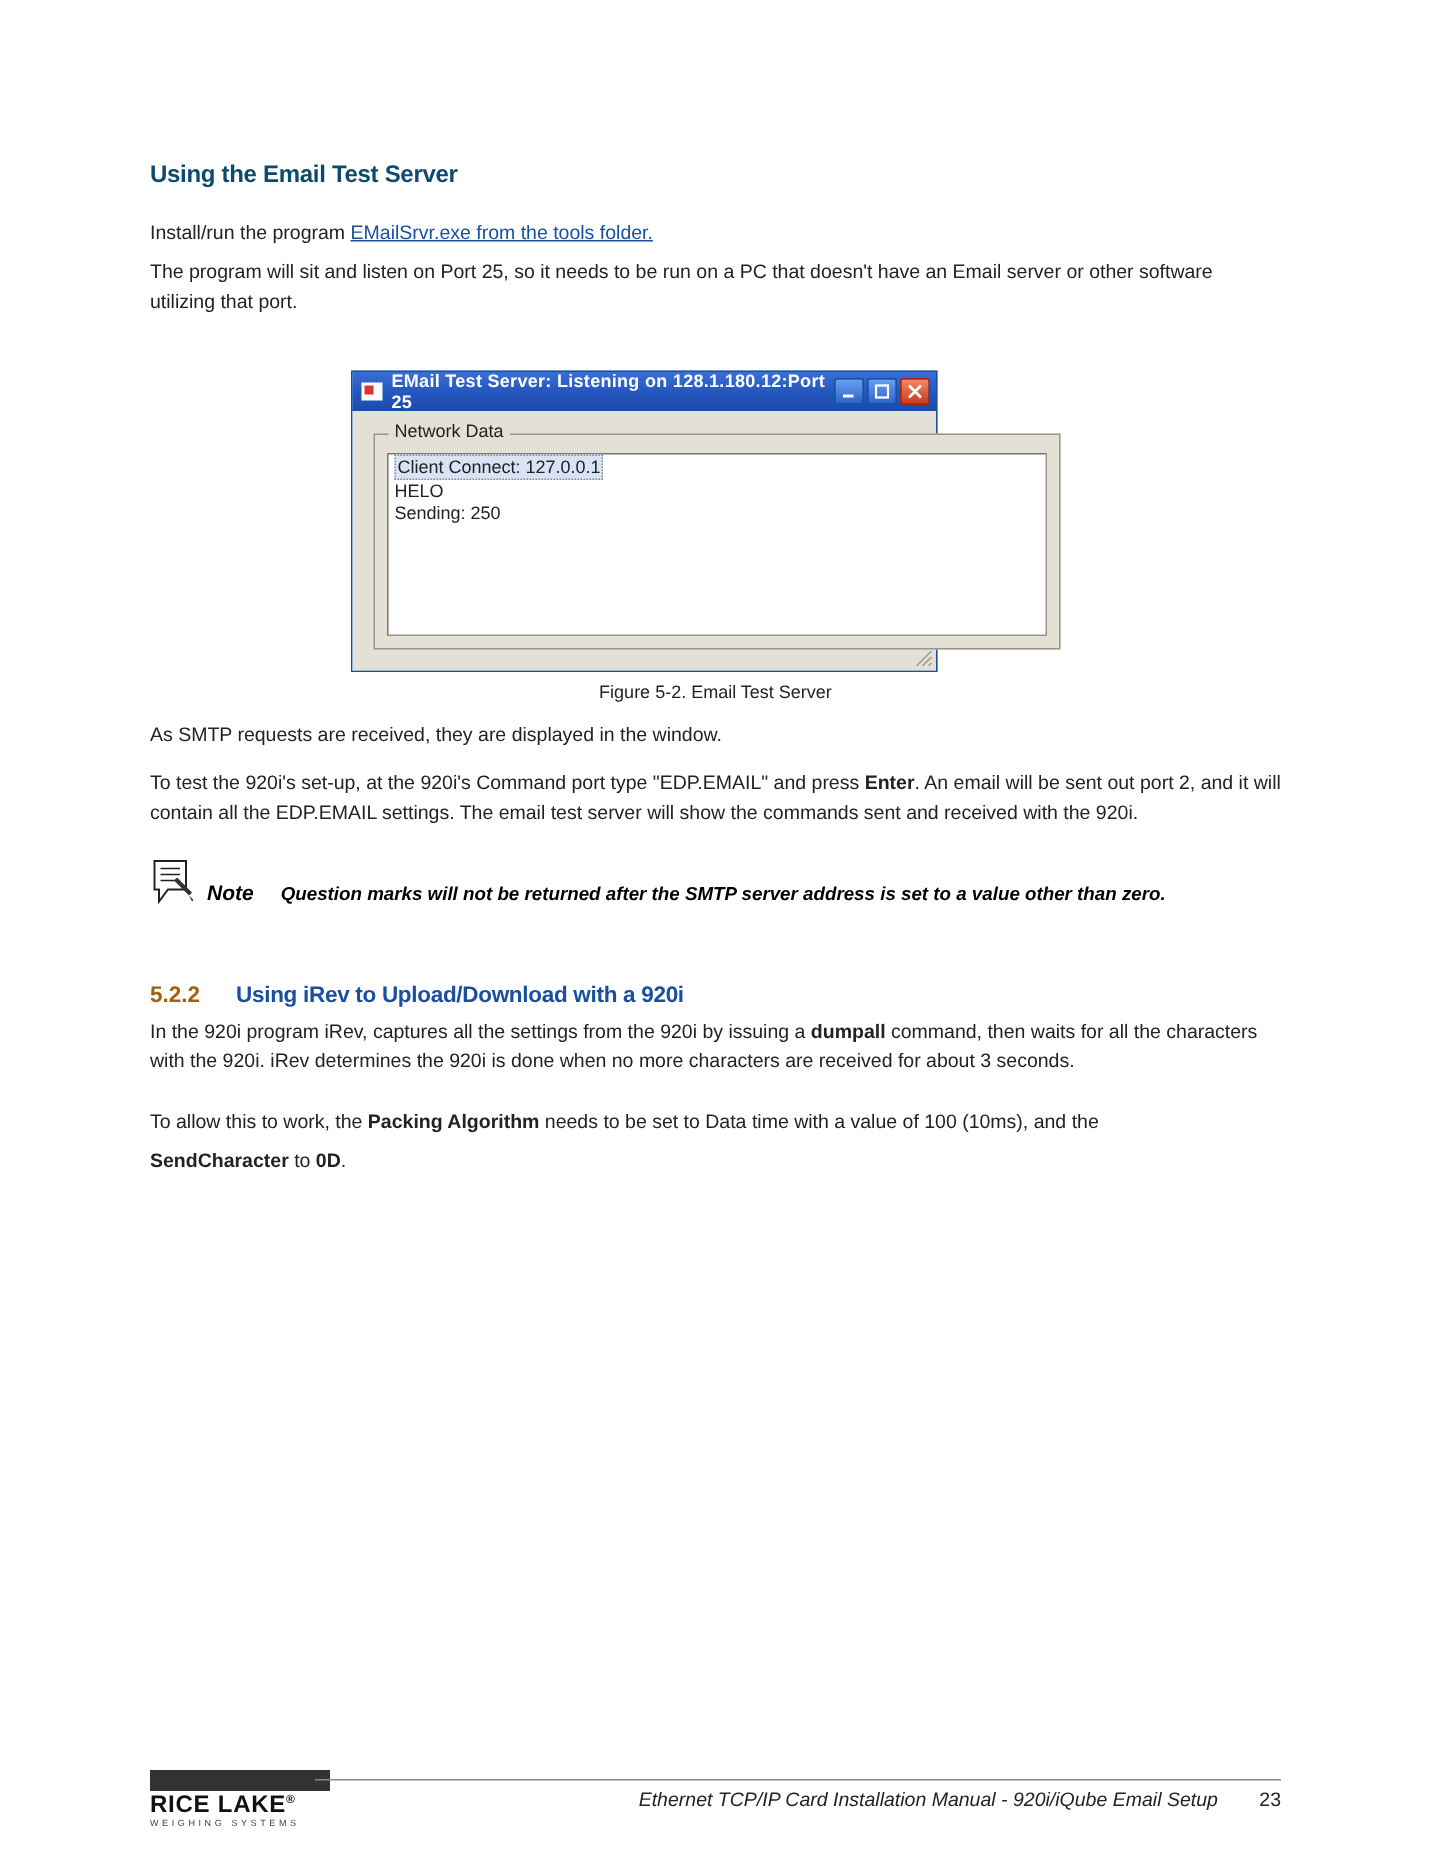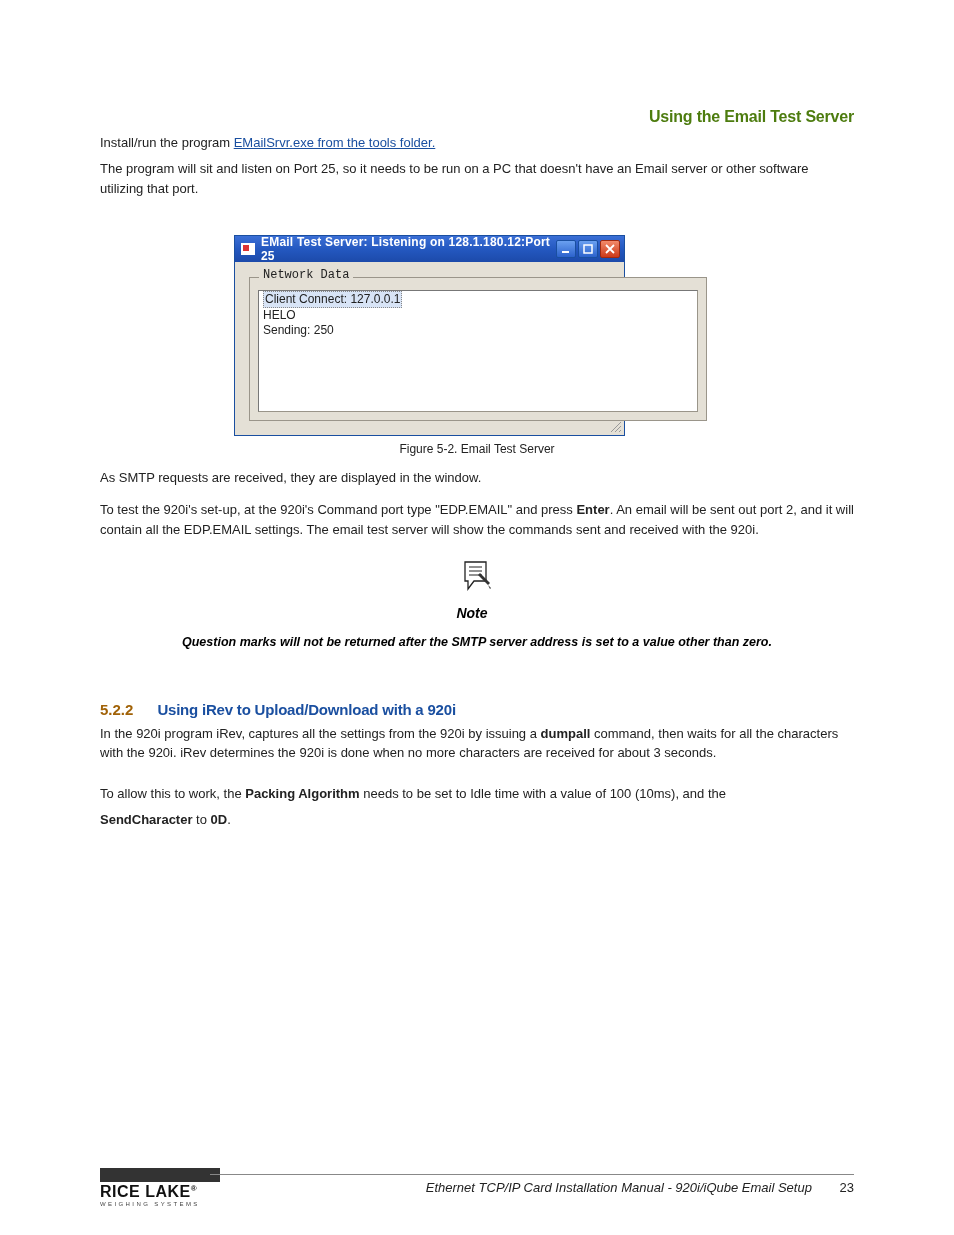--- a/index.html
+++ b/index.html
@@ -13,31 +13,30 @@
     position: relative;
   }
   .content {
     padding: 108px 100px 0 100px;
   }
   .section-heading {
     font-weight: bold;
     font-size: 16px;
     font-family: "Arial Black", Arial, sans-serif;
     letter-spacing: -0.2px;
-    color: #4d7c0f;
+    color: #0c4a6e;
     margin-bottom: 6px;
-    text-align: right;
   }
   .body-text {
     font-size: 13px;
     line-height: 1.45;
     color: #222;
   }
   .intro-block {
-    margin-top: 8px;
+    margin-top: 20px;
   }
   .link-style {
     color: #1a4fa0;
     text-decoration: underline;
   }
   .screenshot-wrap {
     margin: 36px auto 8px auto;
     width: 486px;
   }
   .win {
@@ -103,21 +102,21 @@
     border: 1px solid #9a958a;
     background: #e4e0d6;
     margin-top: 1px;
   }
   .nd-label-wrap {
     position: absolute;
     top: 6px; left: 24px;
     background: #e4e0d6;
     padding: 0 4px;
     font-size: 12px;
-    font-family: Liberation Mono, monospace;
+    font-family: Liberation Sans, sans-serif;
     color: #222;
   }
   .nd-content {
     padding: 12px 8px 8px 8px;
   }
   .nd-list {
     width: 440px;
     height: 122px;
     background: #fff;
     border: 1px solid #9a958a;
@@ -147,24 +146,23 @@
     margin-top: 6px;
     color: #222;
   }
   .para {
     margin-top: 12px;
     line-height: 1.55;
   }
   .kterm { font-weight: bold; }
   .note-row {
     display: flex;
-    align-items: center;
+    align-items: flex-end;
     gap: 8px;
     margin: 18px 0 0 0;
-    flex-direction: column;
   }
   .note-icon {
     width: 30px; height: 32px;
     position: relative;
     flex-shrink: 0;
   }
   .note-icon svg { width: 30px; height: 32px; }
   .note-label {
     font-weight: bold;
     font-style: italic;
@@ -203,21 +201,21 @@
     margin-top: 6px;
     line-height: 1.5;
   }
   .inline-wrap { margin-top: 20px; }
   .inline-row {
     margin-top: 4px;
     line-height: 1.7;
   }
   .footer {
     position: absolute;
-    bottom: 28px;
+    bottom: 16px;
     left: 100px;
     right: 100px;
   }
   .footer-bar {
     height: 14px;
     background: #333;
     width: 120px;
     margin-bottom: 2px;
   }
   .logo {
@@ -338,21 +336,21 @@
   <div class="subsection">
     <div class="subsection-row">
       <span class="subsection-num">5.2.2</span>
       <span class="subsection-title">Using iRev to Upload/Download with a 920i</span>
     </div>
     <div class="body-text using-para">
       <span>In the 920i program iRev, captures all the settings from the 920i by issuing a </span><span style="font-weight:bold">dumpall</span><span> command, then waits for all the characters with the 920i. iRev determines the 920i is done when no more characters are received for about 3 seconds.</span>
     </div>
     <div class="inline-wrap body-text">
       <div class="inline-row">
-        <span>To allow this to work, the </span><span style="font-weight:bold">Packing Algorithm</span><span> needs to be set to Idle time with a value of 100 (10ms), and the </span>
+        <span>To allow this to work, the </span><span style="font-weight:bold">Packing Algorithm</span><span> needs to be set to Data time with a value of 100 (10ms), and the </span>
       </div>
       <div class="inline-row">
         <span style="font-weight:bold">SendCharacter</span><span> to </span><span style="font-weight:bold">0D</span><span>.</span>
       </div>
     </div>
   </div>
 
 </div>
 
 <div class="footer">

